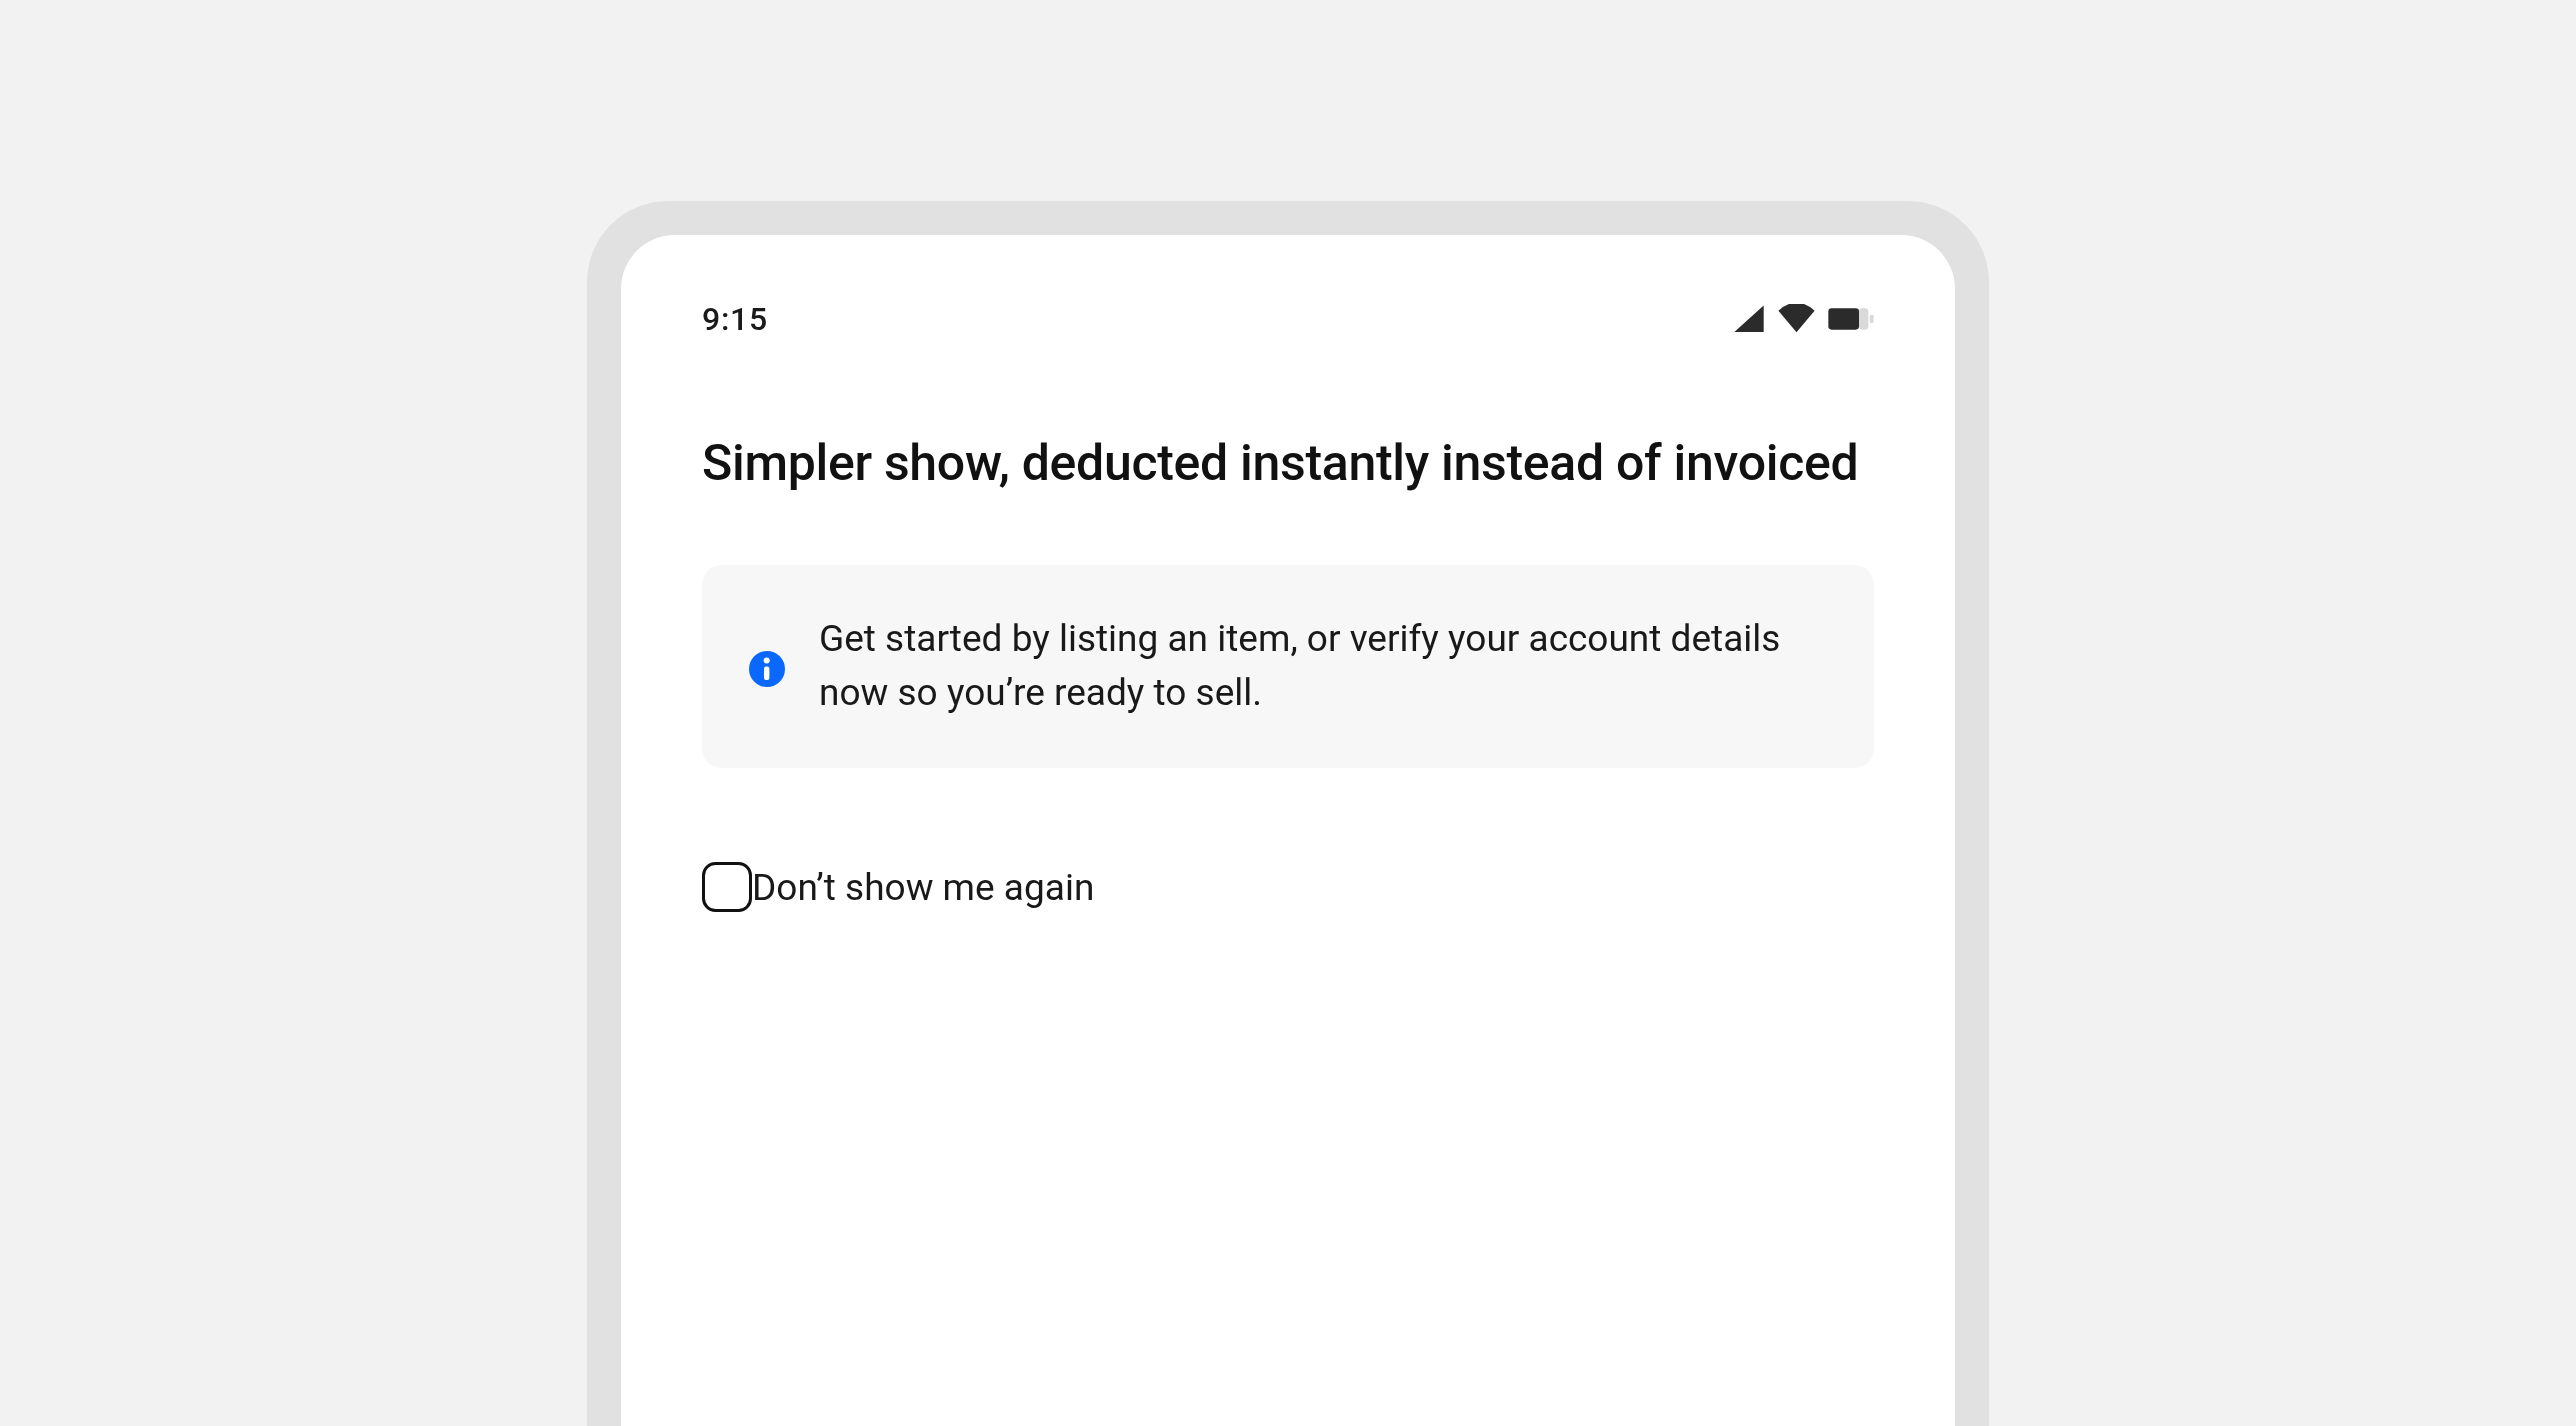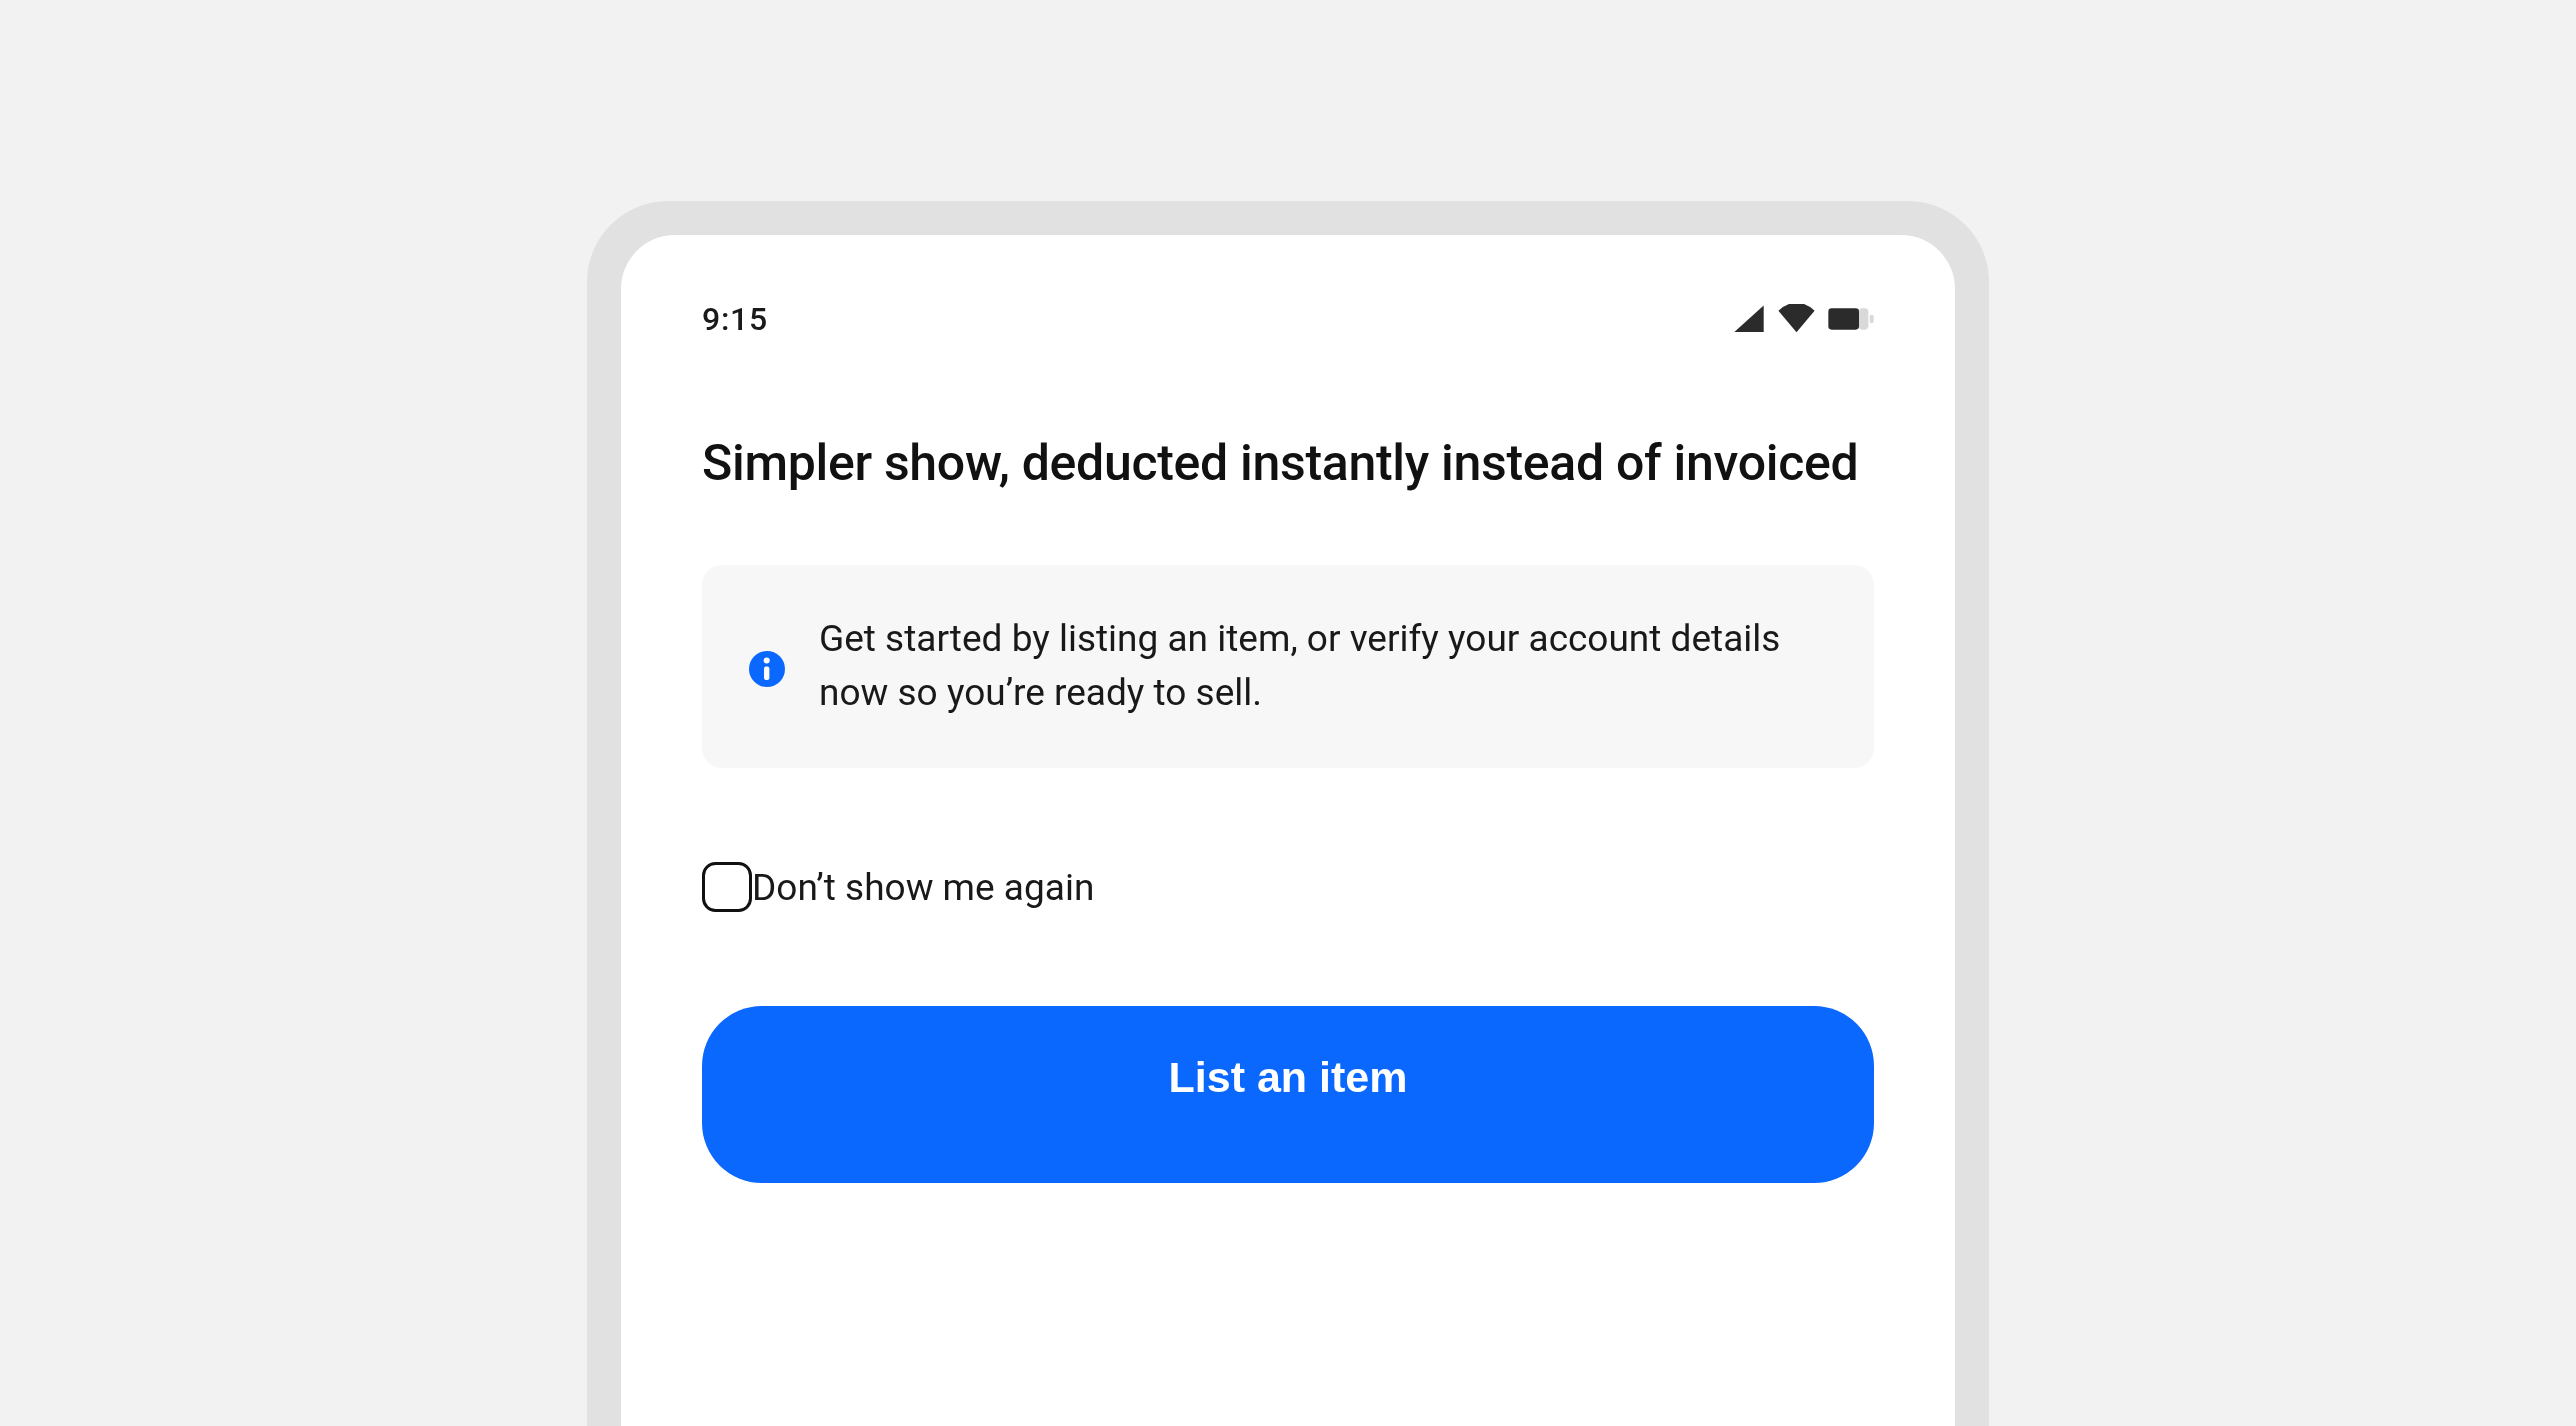--- a/index.html
+++ b/index.html
@@ -143,19 +143,16 @@
         </svg>
       </div>
       <div class="info-text">Get started by listing an item, or verify your account details now so you’re ready to sell.</div>
     </div>
 
     <div class="checkbox-row">
       <div class="checkbox-box"></div>
       <div class="checkbox-label">Don’t show me again</div>
     </div>
 
-    <button class="primary-button">
-      <span class="primary-button-label">List an item</span>
-    </button>
 
   </div>
 </div>
 
 
 </body></html>

